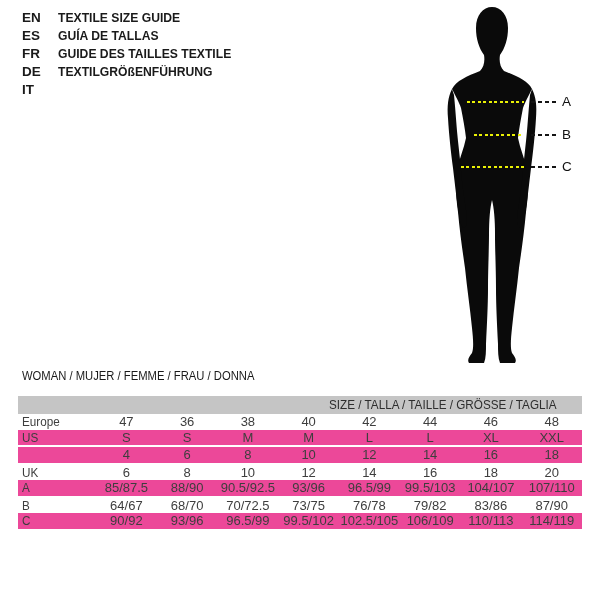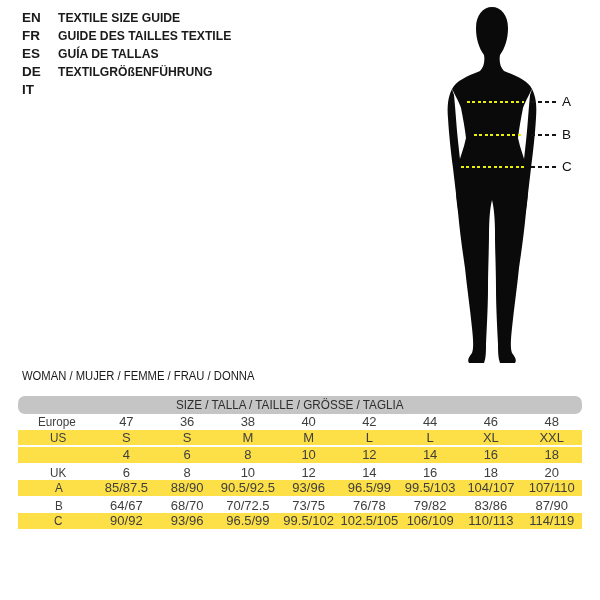--- a/index.html
+++ b/index.html
@@ -15,44 +15,44 @@
   
   .figure{position:absolute;left:430px;top:2px;width:140px;height:368px;}
   .dash-y{position:absolute;height:2px;background:repeating-linear-gradient(90deg,#e9f005 0 3px,transparent 3px 5.5px);}
   .dash-k{position:absolute;height:2px;background:repeating-linear-gradient(90deg,#141414 0 4px,transparent 4px 7px);}
   .mlabel{position:absolute;font-size:13.5px;color:#111;line-height:14px;}
   
   .heading{position:absolute;left:22px;top:369px;font-weight:normal;font-size:12.5px;color:#1a1a1a;}
   
   table.sizes{position:absolute;left:18px;top:396px;width:564px;border-collapse:separate;border-spacing:0;table-layout:fixed;font-size:13px;color:#3e3e3e;}
   table.sizes td{padding:0;height:15.5px;text-align:center;vertical-align:middle;line-height:15.5px;overflow:hidden;}
-  table.sizes td.lbl{text-align:center;padding-left:4px;}
-  table.sizes tr.hdr td{background:#c5c5c5;height:18px;line-height:18px;text-align:center;padding-left:4px;color:#2e2e2e;border-radius:7px;}
-  table.sizes tr.shaded td{background:#fde047;border-bottom:2px solid #fff;}
+  table.sizes td.lbl{text-align:left;padding-left:4px;}
+  table.sizes tr.hdr td{background:#c5c5c5;height:18px;line-height:18px;text-align:right;padding-left:4px;color:#2e2e2e;}
+  table.sizes tr.shaded td{background:#ec4899;border-bottom:2px solid #fff;}
   
   .legend{position:absolute;left:20px;top:543px;}
   .legend-line{height:18.5px;line-height:18.5px;font-weight:bold;font-size:12.5px;color:#1a1a1a;}
 </style>
 </head>
 <body>
 
 <div class="canvas">
 
   <div class="titles">
     <div class="title-line">
       <span class="lang">EN</span>
       <span><span class="cond">TEXTILE SIZE GUIDE</span></span>
     </div>
     <div class="title-line">
+      <span class="lang">ES</span>
+      <span><span class="cond">GUÍA DE TALLAS</span></span>
+    </div>
+    <div class="title-line">
       <span class="lang">FR</span>
       <span><span class="cond">GUIDE DES TAILLES TEXTILE</span></span>
-    </div>
-    <div class="title-line">
-      <span class="lang">ES</span>
-      <span><span class="cond">GUÍA DE TALLAS</span></span>
     </div>
     <div class="title-line">
       <span class="lang">DE</span>
       <span><span class="cond">TEXTILGRÖßENFÜHRUNG</span></span>
     </div>
     <div class="title-line">
       <span class="lang">IT</span>
     </div>
   </div>
 

